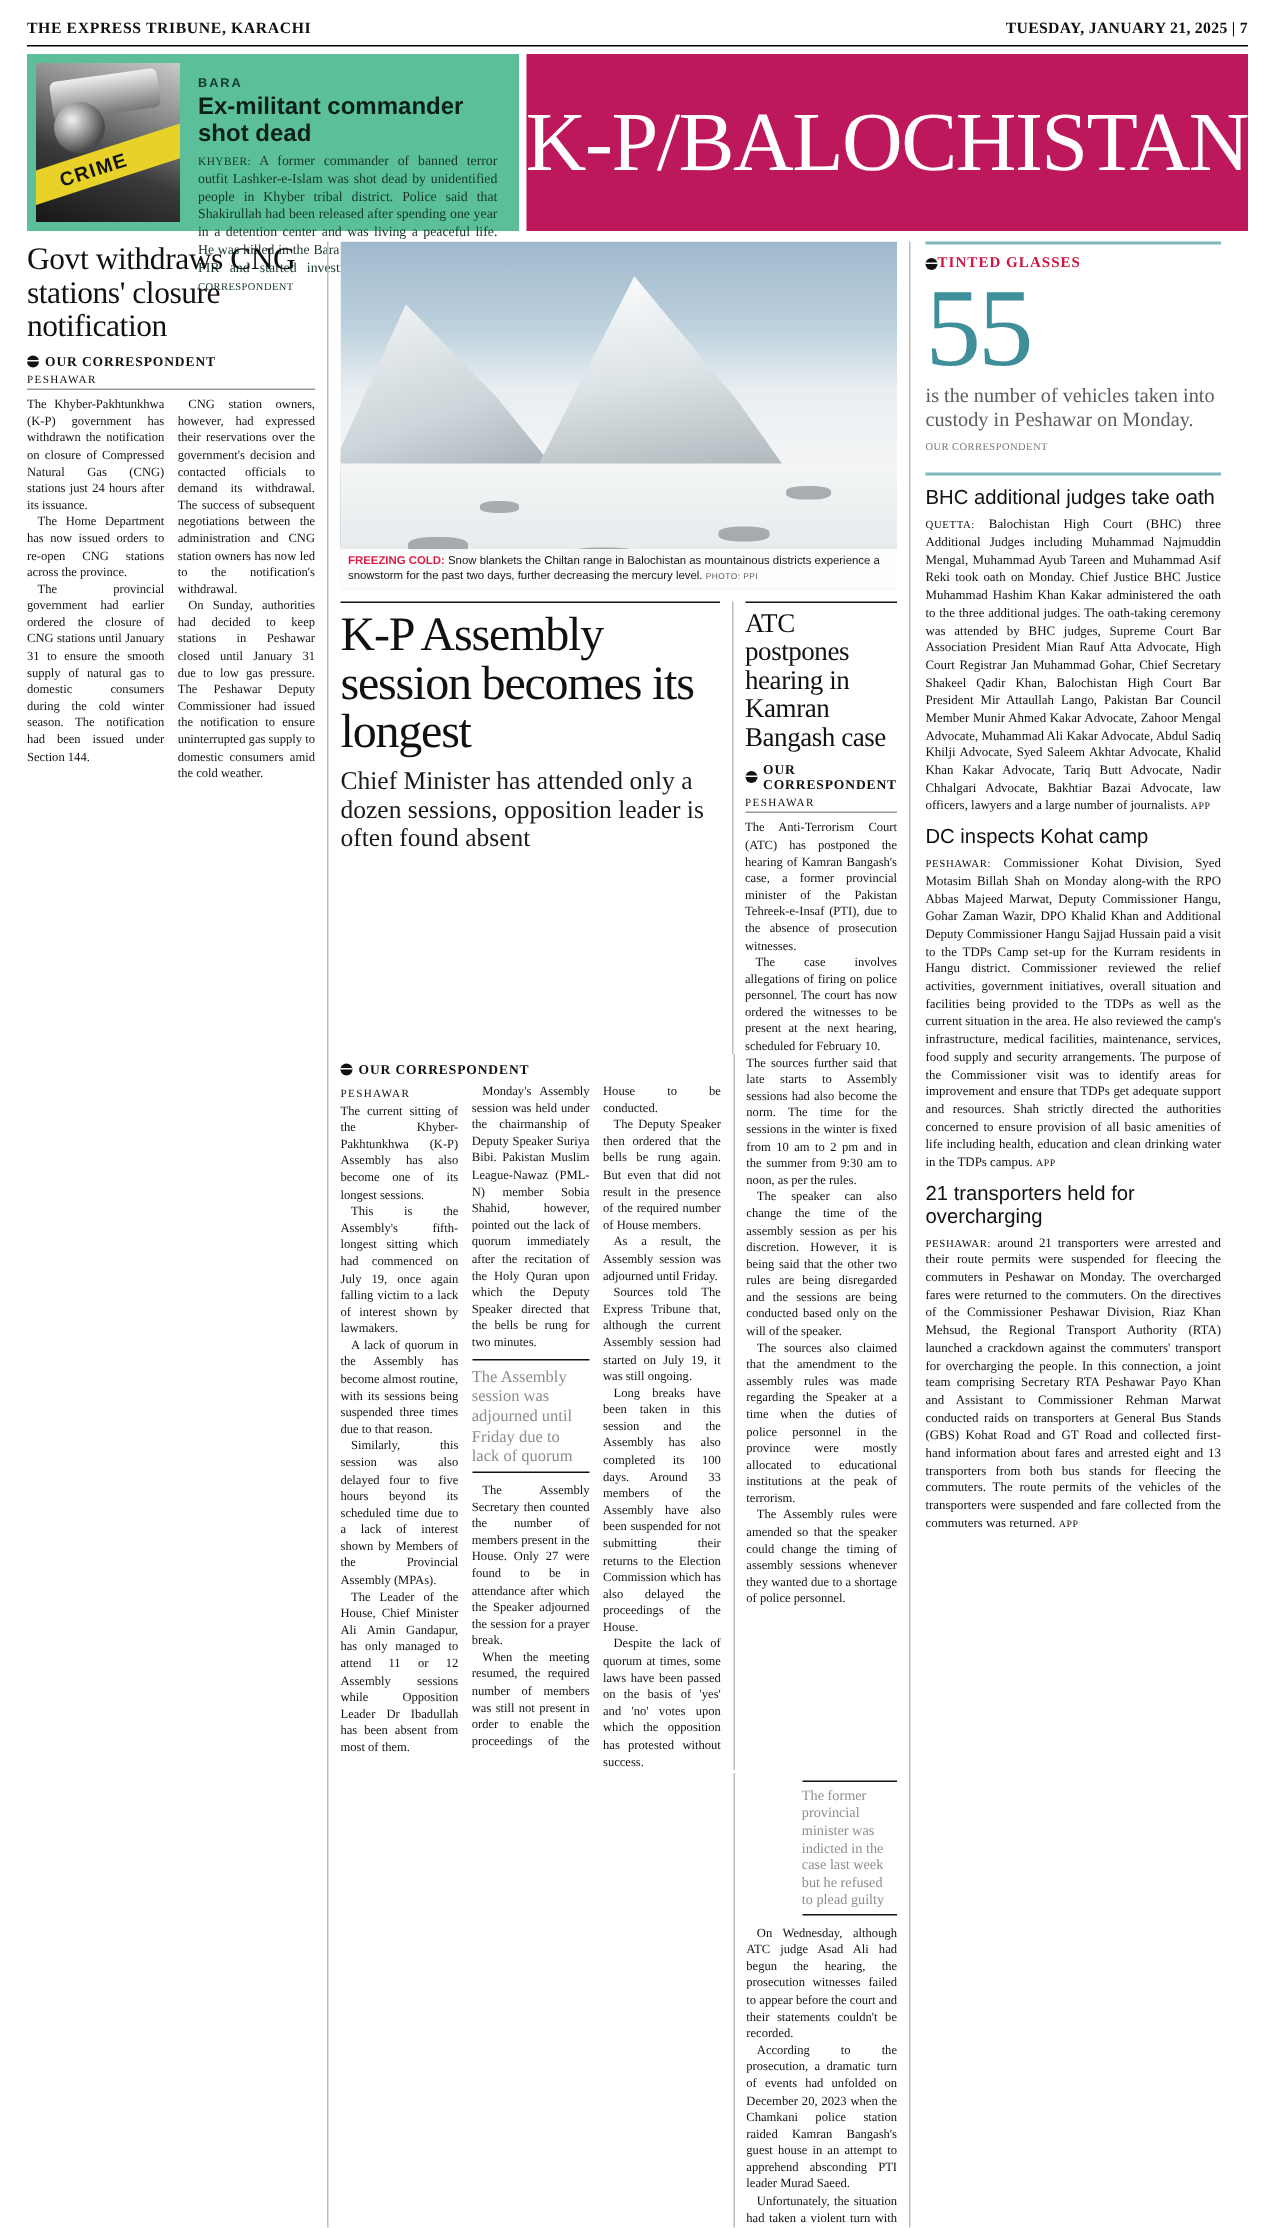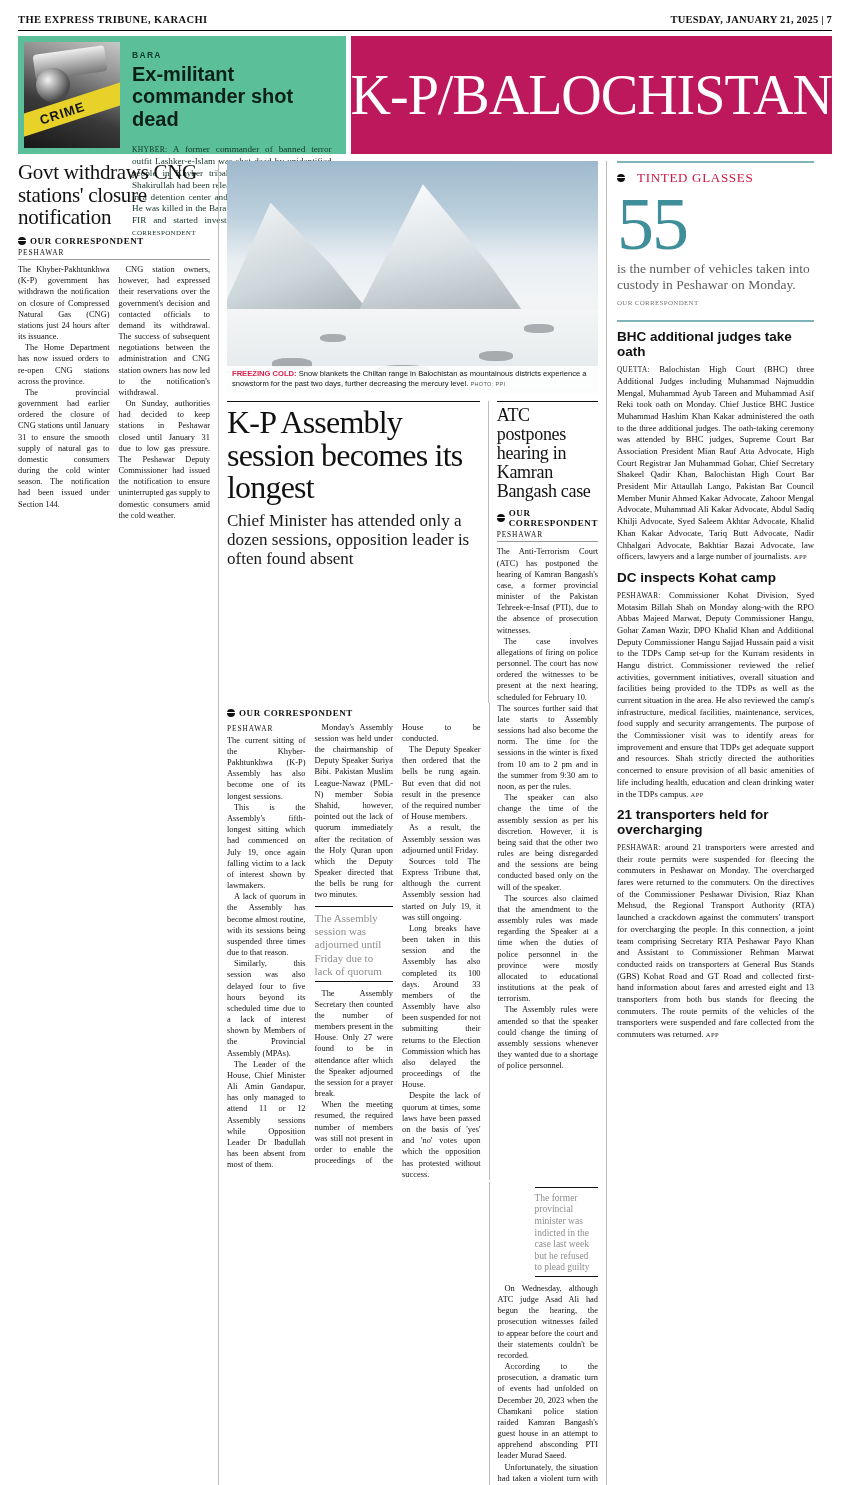--- a/index.html
+++ b/index.html
@@ -50,21 +50,21 @@
     background:radial-gradient(circle at 35% 35%,#f3f3f3,#4a4a4a 70%);
     border-radius:50%;
   }
   .hero-text { padding: 8px 8px 0 12px; flex: 1; color:#0d2a22; }
   .hero-kicker {
     font-family:"Liberation Sans",sans-serif; font-weight:bold;
     font-size:8.5px; letter-spacing:1.3px; color:#0f3a2d; margin-bottom:3px;
   }
   .hero-head {
     font-family:"Liberation Sans",sans-serif; font-weight:bold;
-    font-size:20px; line-height:1.12; color:#0b2019; margin-bottom:14px;
+    font-size:16px; line-height:1.12; color:#0b2019; margin-bottom:3px;
   }
   .hero-body {
     font-size:9.2px; line-height:1.29; color:#13342a; text-align:justify;
   }
   .hero-body .loc { font-variant: small-caps; font-size:7.6px; letter-spacing:.3px; }
   .hero-body .credit { font-variant: small-caps; font-size:7px; letter-spacing:.3px; }
 
   .hero-right {
     flex: 1; background: #be185d; margin-left: 5px;
     display:flex; align-items:center; justify-content:center;
@@ -141,34 +141,34 @@
   }
   .cap-text {
     font-family:"Liberation Sans",sans-serif; font-size:7.6px; line-height:1.3;
   }
   .cap-text .lead { color:#d81e4a; font-weight:bold; }
   .cap-text .credit { font-size:5.6px; letter-spacing:.3px; color:#555; }
 
   
   .module-rule { border-top:2.4px solid #7fb4b8; margin-bottom:7px; }
   .tg-label {
-    color:#cf1440; font-family:"Liberation Serif",serif; font-weight:normal;
-    font-size:13px; letter-spacing:.7px; display:flex; align-items:center; gap:12px;
+    color:#cf1440; font-family:"Liberation Serif",serif; font-weight:bold;
+    font-size:10px; letter-spacing:.7px; display:flex; align-items:center; gap:0;
   }
   .tg-label .globe { width:8px;height:8px;border-radius:50%;background:#111;flex:0 0 8px;position:relative;}
   .tg-label .globe:after{content:"";position:absolute;left:0;top:3px;width:8px;height:1px;background:#fff;}
   .tg-number {
     font-family:"Liberation Serif",serif; font-size:74px; line-height:.82;
     color:#3f8f9b; margin:8px 0 6px 0; letter-spacing:-2px;
   }
   .tg-desc { font-size:13.5px; line-height:1.18; color:#5d5d5d; }
   .tg-desc .credit { font-variant:small-caps; font-size:7px; color:#777; letter-spacing:.3px; }
 
   h3.sub {
-    font-family:"Liberation Sans",serif; font-weight:bold;
+    font-family:"Liberation Sans",serif; font-weight:normal;
     font-size:13.5px; line-height:1.1; margin:8px 0 4px 0;
   }
   p.bodyR { font-size:8.6px; line-height:1.36; text-align:justify; hyphens:auto; }
   p.bodyR .loc { font-variant:small-caps; font-size:7.2px; letter-spacing:.4px; }
   p.bodyR .credit { font-variant:small-caps; font-size:6.6px; letter-spacing:.4px; }
 
   
   .pullquote {
     border-top:1.4px solid #111; border-bottom:1.4px solid #111;
     padding:5px 0 2px 0; margin:5px 0 6px 0;

